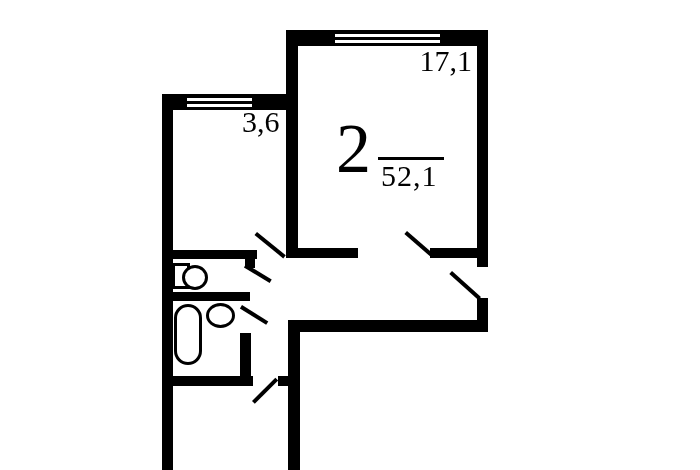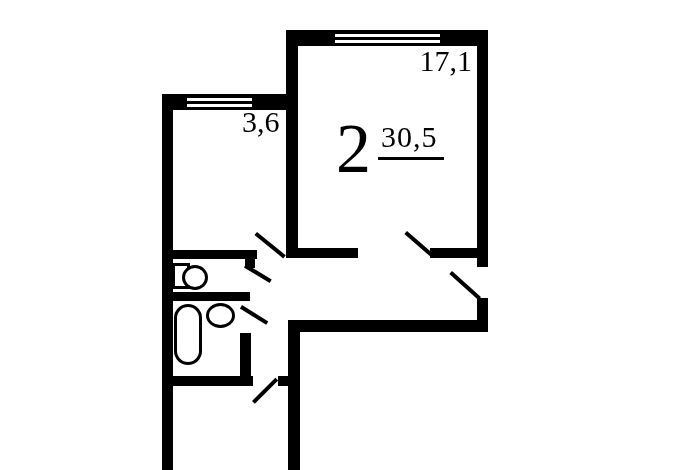--- a/index.html
+++ b/index.html
@@ -108,18 +108,18 @@
   <div class="fixture round" style="left:182px; top:265px; width:26px; height:25px;"></div>
   <div class="fixture tub" style="left:174px; top:304px; width:28px; height:61px;"></div>
   <div class="fixture round" style="left:206px; top:303px; width:29px; height:25px;"></div>
 
   <div class="lbl" style="left:404px; top:46px; width:68px; text-align:right; letter-spacing:0;">17,1</div>
 
   <div class="lbl" style="left:242px; top:107px; letter-spacing:0;">3,6</div>
 
   <div class="lbl big" style="left:336px; top:114px;">2</div>
 
-  <div class="lbl" style="left:381px; top:122px;">30,5</div>
 
   <div class="fracline" style="left:378px; top:157px; width:66px;"></div>
 
+  <div class="lbl" style="left:381px; top:161px;">52,1</div>
 
 </div>
 
 </body></html>

